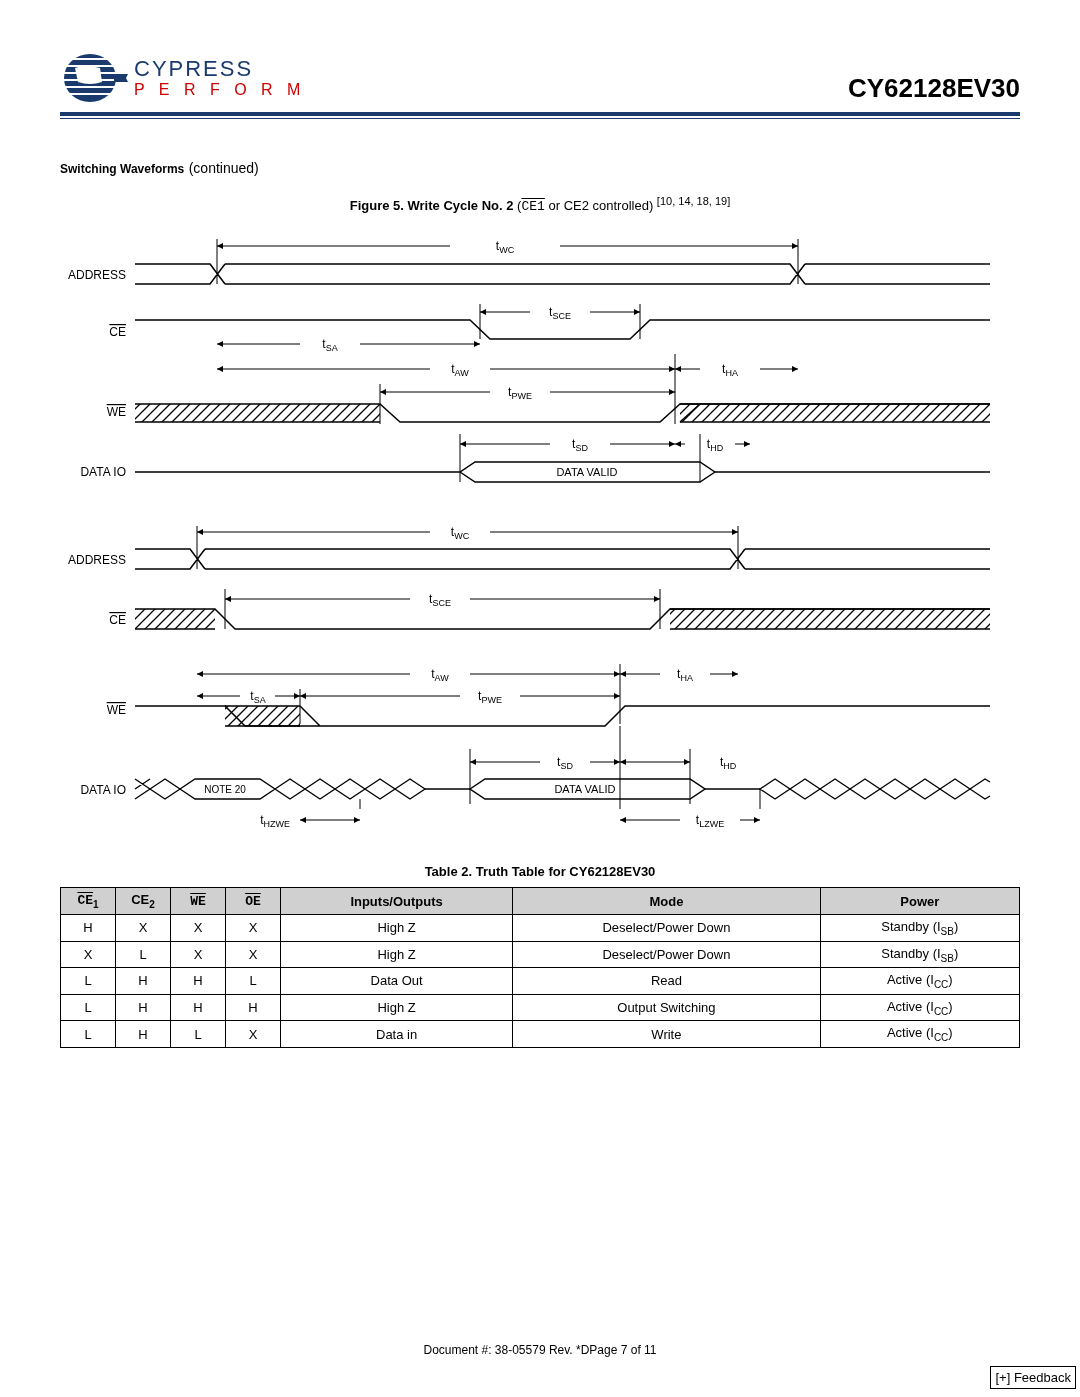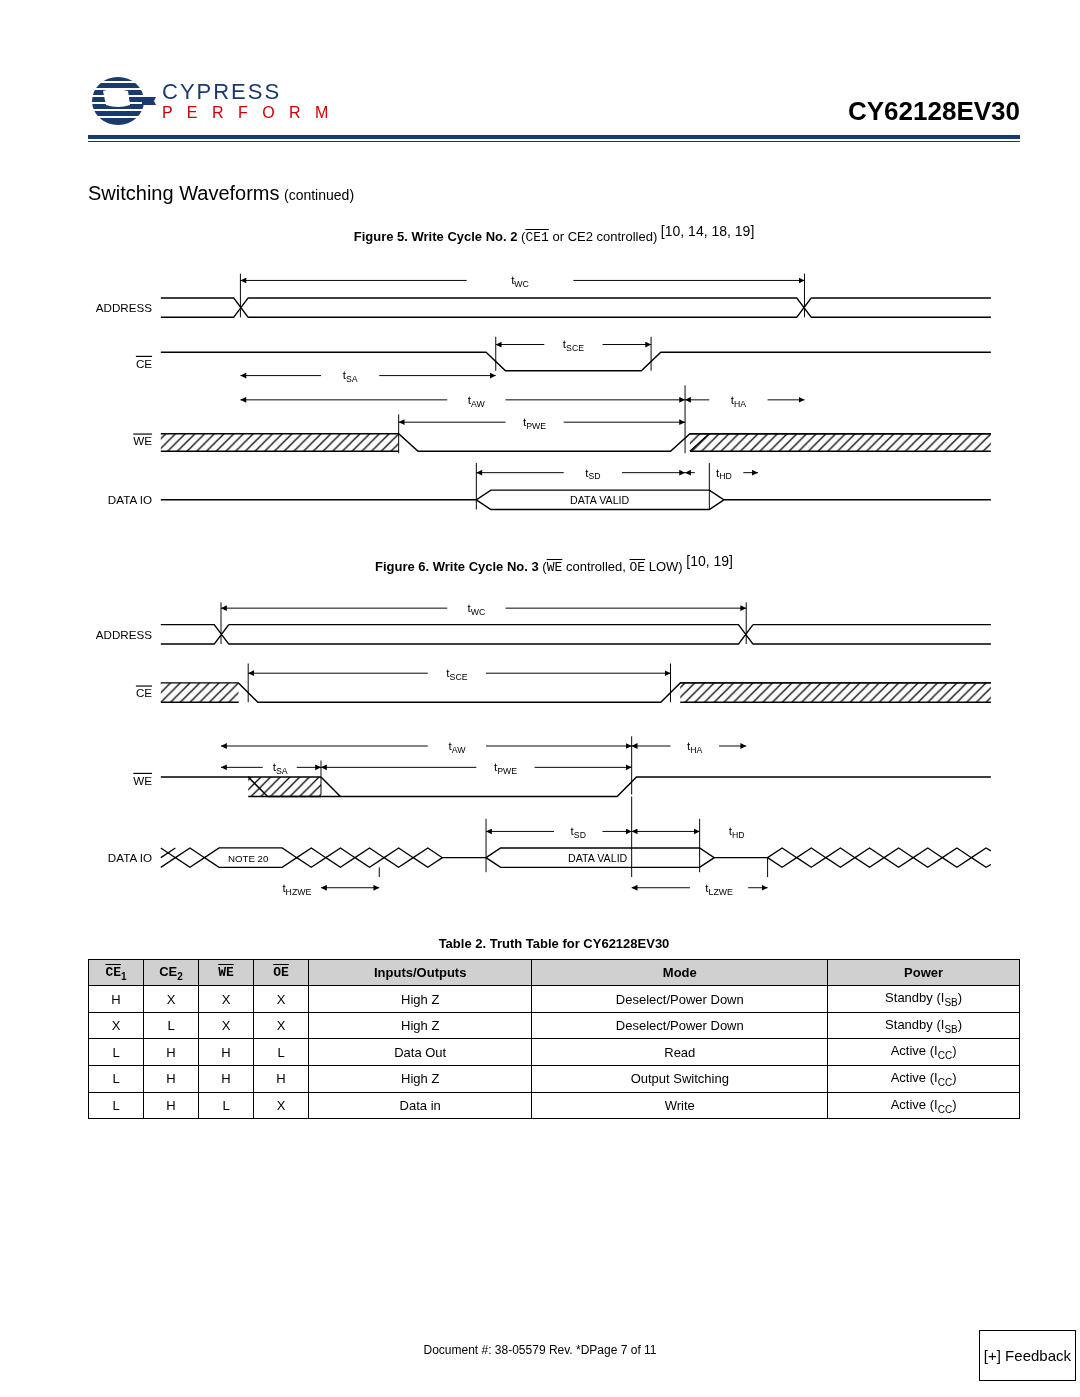--- a/index.html
+++ b/index.html
@@ -5,22 +5,21 @@
   * { box-sizing: border-box; margin: 0; padding: 0; }
   body {
     font-family: Arial, Helvetica, sans-serif;
     width: 1080px;
     height: 1397px;
     background: #fff;
     position: relative;
     color: #000;
   }
   .page {
-    padding: 73px 60px 0 60px;
-    margin-left: 28px;
+    padding: 50px 60px 0 60px;
   }
   .header {
     display: flex;
     justify-content: space-between;
     align-items: flex-end;
     margin-bottom: 6px;
   }
   .logo-block {
     display: flex;
     align-items: center;
@@ -46,34 +45,34 @@
   }
   .part-number {
     font-size: 26px;
     font-weight: bold;
     color: #000;
     padding-bottom: 2px;
   }
   .hr1 { border: none; border-top: 4px solid #1a3a6e; margin: 0 0 2px 0; }
   .hr2 { border: none; border-top: 1px solid #1a3a6e; margin-bottom: 40px; }
 
-  .section-title { font-size: 20px; font-weight: normal; display: inline; }
+  .section-title { font-size: 12px; font-weight: bold; display: inline; }
   .section-cont { font-size: 14px; font-weight: normal; }
 
   .fig-caption {
     text-align: center;
     font-size: 13px;
     margin: 18px 0 10px 0;
   }
   .fig-caption .b { font-weight: bold; }
   .overline {
     text-decoration: overline;
     font-family: Liberation Mono, monospace;
   }
-  .sup { font-size: 14px; vertical-align: super; }
+  .sup { font-size: 11px; vertical-align: super; }
   .sub { font-size: 10px; vertical-align: sub; }
 
   .diagram {
     width: 100%;
     height: 280px;
     position: relative;
     margin-bottom: 10px;
   }
   .diagram svg { width: 100%; height: 100%; }
 
@@ -105,25 +104,25 @@
     position: absolute;
     bottom: 40px;
     left: 60px;
     right: 60px;
     font-size: 12px;
     display: flex;
     justify-content: center;
   }
   .feedback {
     position: absolute;
-    bottom: 16px;
+    bottom: 8px;
     right: 4px;
     border: 1px solid #000;
-    font-size: 15px;
-    padding: 16px 4px;
+    font-size: 13px;
+    padding: 3px 4px;
   }
   .sig-label { font-size: 12px; }
 </style>
 </head>
 <body>
 
 <div class="page">
   <div class="header">
     <div class="logo-block">
       <div class="globe">
@@ -228,23 +227,20 @@
       <text x="520" y="224" text-anchor="middle" font-size="12">t<tspan font-size="9" dy="3">SD</tspan></text>
       <line x1="615" y1="220" x2="625" y2="220" stroke="#000" marker-start="url(#arrs)"></line>
       <line x1="675" y1="220" x2="690" y2="220" stroke="#000" marker-end="url(#arr)"></line>
       <text x="655" y="224" text-anchor="middle" font-size="12">t<tspan font-size="9" dy="3">HD</tspan></text>
 
       <path d="M75 248 L400 248 L415 238 L640 238 L655 248 L930 248 M400 248 L415 258 L640 258 L655 248" fill="none" stroke="#000" stroke-width="1.5"></path>
       <text x="527" y="252" text-anchor="middle" font-size="11">DATA VALID</text>
     </svg>
   </div>
 
-  <div class="fig-caption">
-    <span class="b">Figure 6.  Write Cycle No. 3</span><span> (</span><span class="overline">WE</span><span> controlled, </span><span class="overline">OE</span><span> LOW) </span><span class="sup">[10, 19]</span>
-  </div>
 
   <div class="diagram" style="height:320px">
     <svg viewBox="0 0 960 320">
 
       <text x="66" y="50" text-anchor="end" class="sig-label">ADDRESS</text>
       <text x="66" y="110" text-anchor="end" class="sig-label"><tspan style="text-decoration:overline">CE</tspan></text>
       <text x="66" y="200" text-anchor="end" class="sig-label"><tspan style="text-decoration:overline">WE</tspan></text>
       <text x="66" y="280" text-anchor="end" class="sig-label">DATA  IO</text>
 
       <path d="M75 35 L130 35 L145 55 M75 55 L130 55 L145 35 M145 35 L670 35 L685 55 M145 55 L670 55 L685 35 M685 35 L930 35 M685 55 L930 55" fill="none" stroke="#000" stroke-width="1.5"></path>

